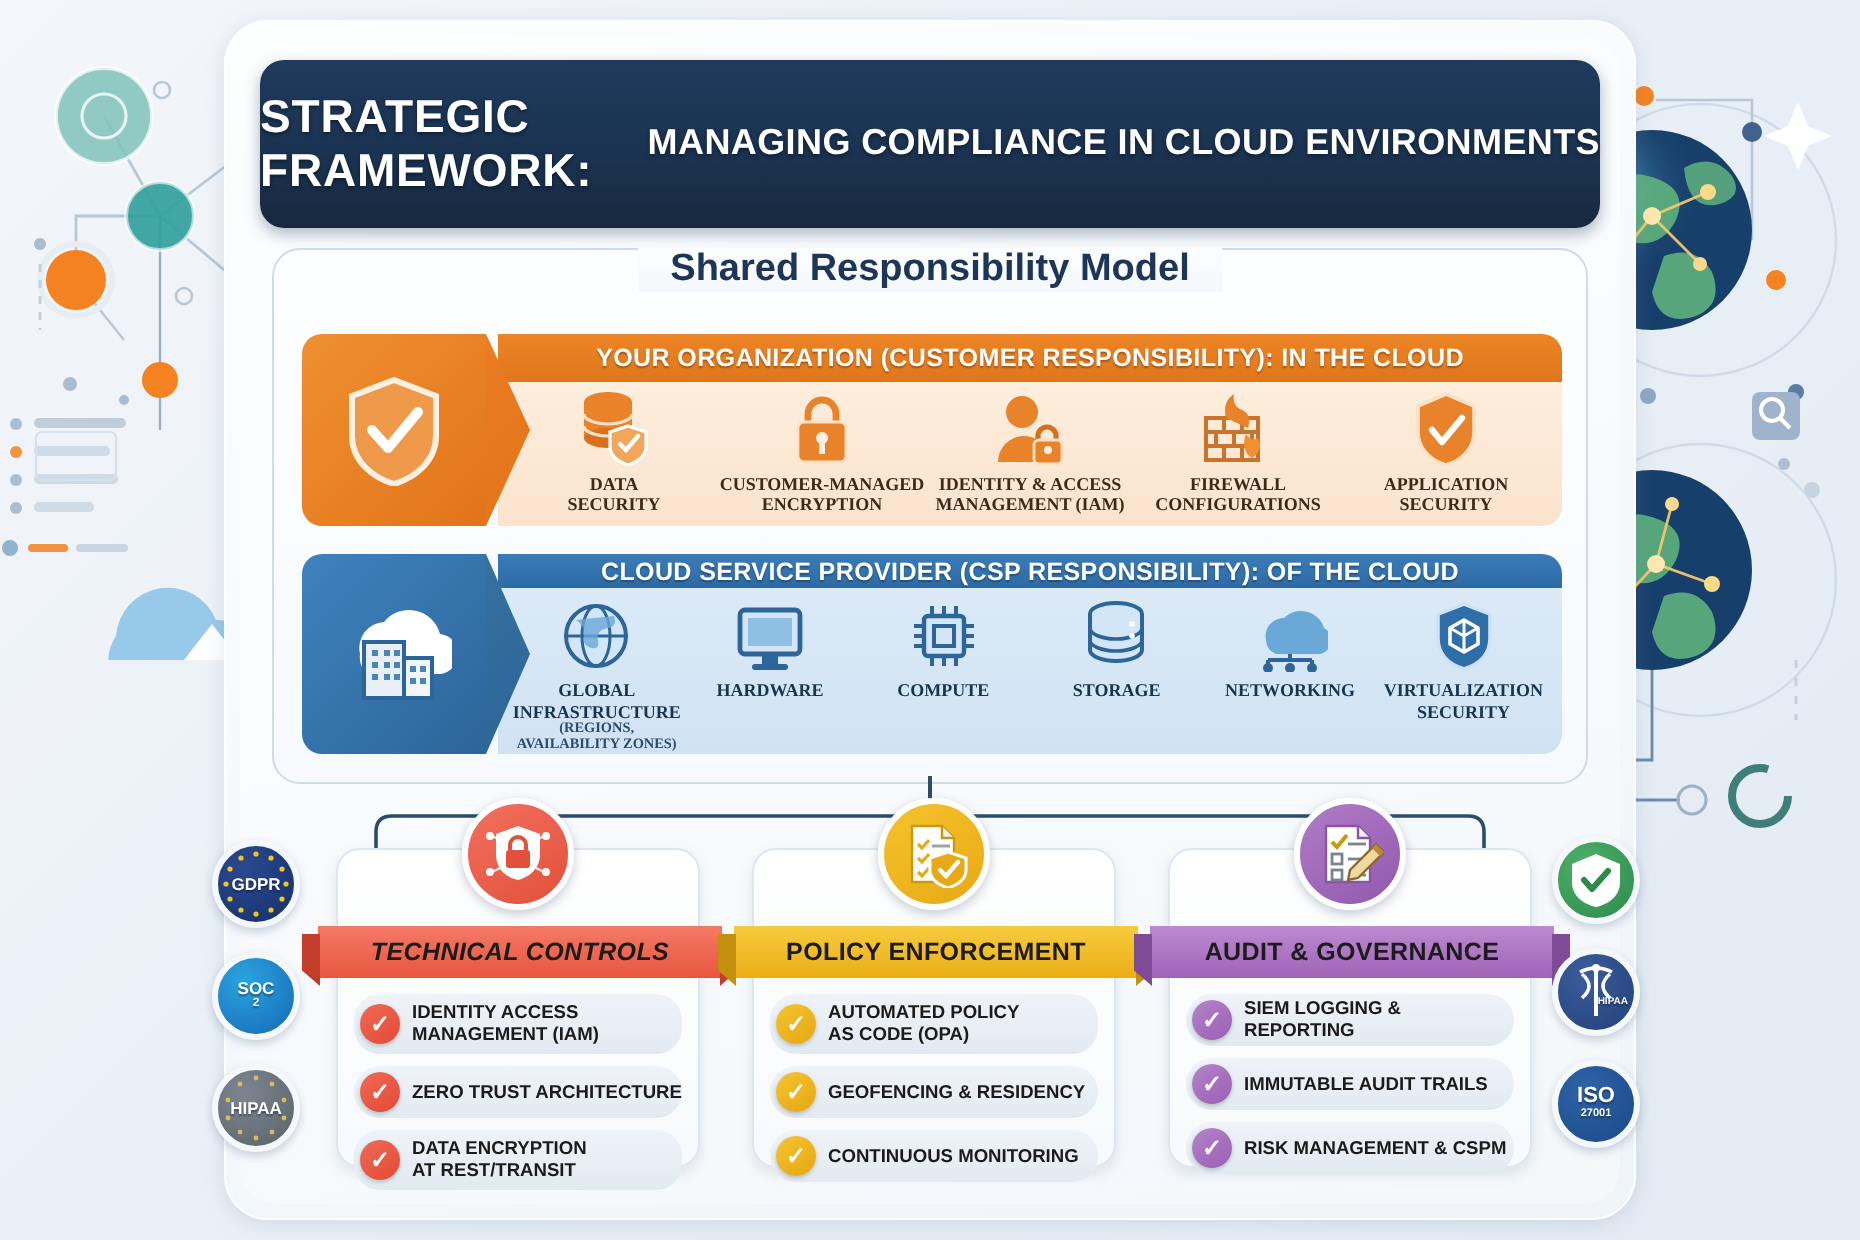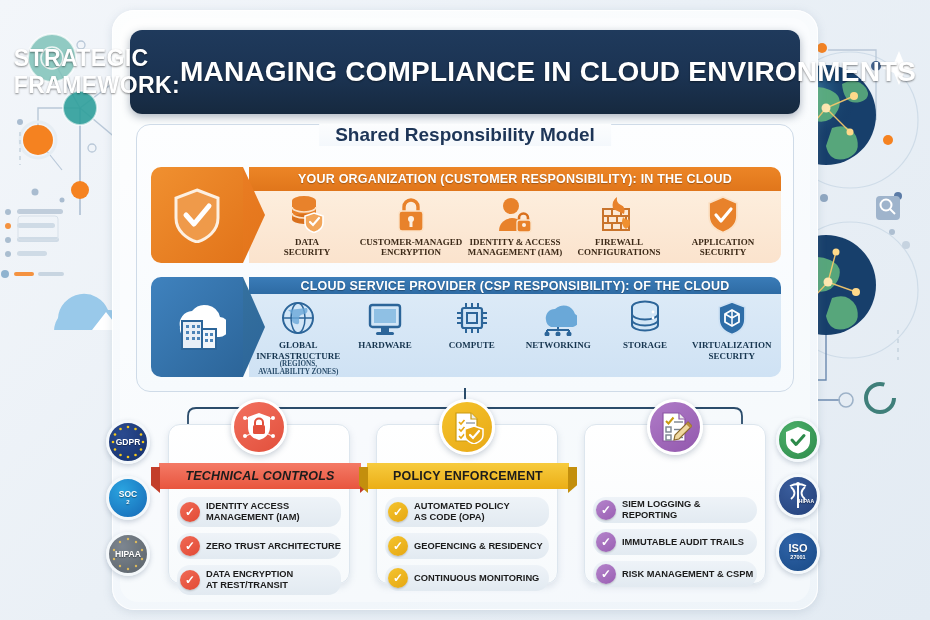--- a/index.html
+++ b/index.html
@@ -29,21 +29,21 @@
   
   .title-bar {
     position:absolute; left:130px; top:30px; width:670px; height:84px;
     background:linear-gradient(180deg,#1f3a5c 0%,#1b3352 55%,#16293f 100%);
     border-radius:12px; color:#fff;
     display:flex; flex-direction:row; align-items:center; justify-content:center;
     box-shadow:0 3px 8px rgba(25,45,75,.35);
     text-shadow:0 1px 2px rgba(0,0,0,.45);
   }
   .title-l1 { font-size:23px; font-weight:bold; letter-spacing:.4px; line-height:1.18; }
-  .title-l2 { font-size:28px; font-weight:bold; letter-spacing:.2px; line-height:1.18; white-space:nowrap; }
+  .title-l2 { font-size:18px; font-weight:bold; letter-spacing:.2px; line-height:1.18; white-space:nowrap; }
 
   
   .srm {
     position:absolute; left:136px; top:124px; width:658px; height:268px;
     border:1.6px solid #cfdbe8; border-radius:14px;
     background:linear-gradient(180deg,#fdfeff 0%,#f6fafd 100%);
   }
   .srm-legend {
     position:absolute; left:50%; top:-13px; transform:translateX(-50%);
     background:linear-gradient(180deg,#fcfdfe,#f4f8fc); padding:0 16px;
@@ -416,47 +416,47 @@
                 <line x1="27" y1="13" x2="32" y2="13"></line>
                   <line x1="27" y1="18" x2="32" y2="18"></line>
                   <line x1="27" y1="23" x2="32" y2="23"></line>
               </g>
             </svg>
           </span>
           <span class="lbl lbl-csp">COMPUTE</span>
         </div>
         <div class="it">
           <span class="glyph">
+            <svg width="32" height="36" viewBox="0 0 32 36">
+              <ellipse cx="16" cy="7" rx="13" ry="5.5" fill="#d2e6f7" stroke="#2c6599" stroke-width="2"></ellipse>
+              <path d="M3 7 v18 a13 5.5 0 0 0 26 0 V7" fill="#d2e6f7" stroke="#2c6599" stroke-width="2"></path>
+              <path d="M3 14 a13 5.5 0 0 0 26 0" fill="none" stroke="#2c6599" stroke-width="1.8"></path>
+              <path d="M3 20 a13 5.5 0 0 0 26 0" fill="none" stroke="#2c6599" stroke-width="1.8"></path>
+              <circle cx="24" cy="12" r="1.4" fill="#fff"></circle>
+                <circle cx="24" cy="18" r="1.4" fill="#fff"></circle>
+            </svg>
+          </span>
+          <span class="lbl lbl-csp">STORAGE</span>
+        </div>
+        <div class="it">
+          <span class="glyph">
             <svg width="38" height="34" viewBox="0 0 38 34">
               <path d="M7 18 a9 9 0 0 1 9 -11 a12 12 0 0 1 20 5 a7 7 0 0 1 -2 13 H12 a8 8 0 0 1 -5 -7 Z" fill="#6aa8d8"></path>
               <g stroke="#2c6599" stroke-width="2" fill="none">
                 <line x1="19" y1="25" x2="19" y2="28"></line>
                 <line x1="8" y1="28" x2="30" y2="28"></line>
                 <line x1="8" y1="28" x2="8" y2="31"></line>
                   <line x1="30" y1="28" x2="30" y2="31"></line>
               </g>
               <circle cx="8" cy="32" r="2.5" fill="#2c6599"></circle>
                 <circle cx="19" cy="32" r="2.5" fill="#2c6599"></circle>
                 <circle cx="30" cy="32" r="2.5" fill="#2c6599"></circle>
             </svg>
           </span>
           <span class="lbl lbl-csp">NETWORKING</span>
-        </div>
-        <div class="it">
-          <span class="glyph">
-            <svg width="32" height="36" viewBox="0 0 32 36">
-              <ellipse cx="16" cy="7" rx="13" ry="5.5" fill="#d2e6f7" stroke="#2c6599" stroke-width="2"></ellipse>
-              <path d="M3 7 v18 a13 5.5 0 0 0 26 0 V7" fill="#d2e6f7" stroke="#2c6599" stroke-width="2"></path>
-              <path d="M3 14 a13 5.5 0 0 0 26 0" fill="none" stroke="#2c6599" stroke-width="1.8"></path>
-              <path d="M3 20 a13 5.5 0 0 0 26 0" fill="none" stroke="#2c6599" stroke-width="1.8"></path>
-              <circle cx="24" cy="12" r="1.4" fill="#fff"></circle>
-                <circle cx="24" cy="18" r="1.4" fill="#fff"></circle>
-            </svg>
-          </span>
-          <span class="lbl lbl-csp">STORAGE</span>
         </div>
         <div class="it">
           <span class="glyph">
             <svg width="30" height="36" viewBox="0 0 30 36">
               <path d="M15 2 L28 7 v12 c0 9 -6.5 13.5 -13 15.5 C8.5 32.5 2 28 2 19 V7 Z" fill="#2f6ea8" stroke="#cfe2f4" stroke-width="1.8"></path>
               <path d="M15 10 l7 4 v8 l-7 4 l-7 -4 v-8 Z" fill="none" stroke="#fff" stroke-width="1.8" stroke-linejoin="round"></path>
               <path d="M15 10 v8 l7 -4 M15 18 l-7 -4 M15 18 v8" fill="none" stroke="#fff" stroke-width="1.5"></path>
             </svg>
           </span>
           <span class="lbl lbl-csp">VIRTUALIZATION<br>SECURITY</span>
@@ -553,20 +553,21 @@
         <rect x="8" y="17" width="5" height="5"></rect>
           <rect x="8" y="25" width="5" height="5"></rect>
         <line x1="16" y1="19.5" x2="25" y2="19.5"></line>
           <line x1="16" y1="27.5" x2="25" y2="27.5"></line>
         <line x1="16" y1="12" x2="25" y2="12"></line>
       </g>
       <path d="M30 12 l4 4 l-13 13 l-5 1 l1 -5 Z" fill="#f0d9a0" stroke="#8b6a2e" stroke-width="1.2"></path>
       <path d="M30 12 l4 4 l-2 2 l-4 -4 Z" fill="#b78b3e"></path>
     </svg>
   </div>
+  <div class="ribbon rb-3">AUDIT &amp; GOVERNANCE</div>
   <div class="list">
     <div class="row">
       <span class="chk chk-3">✓</span>
       <span class="txt">SIEM LOGGING &amp; REPORTING</span>
     </div>
     <div class="row">
       <span class="chk chk-3">✓</span>
       <span class="txt">IMMUTABLE AUDIT TRAILS</span>
     </div>
     <div class="row">

